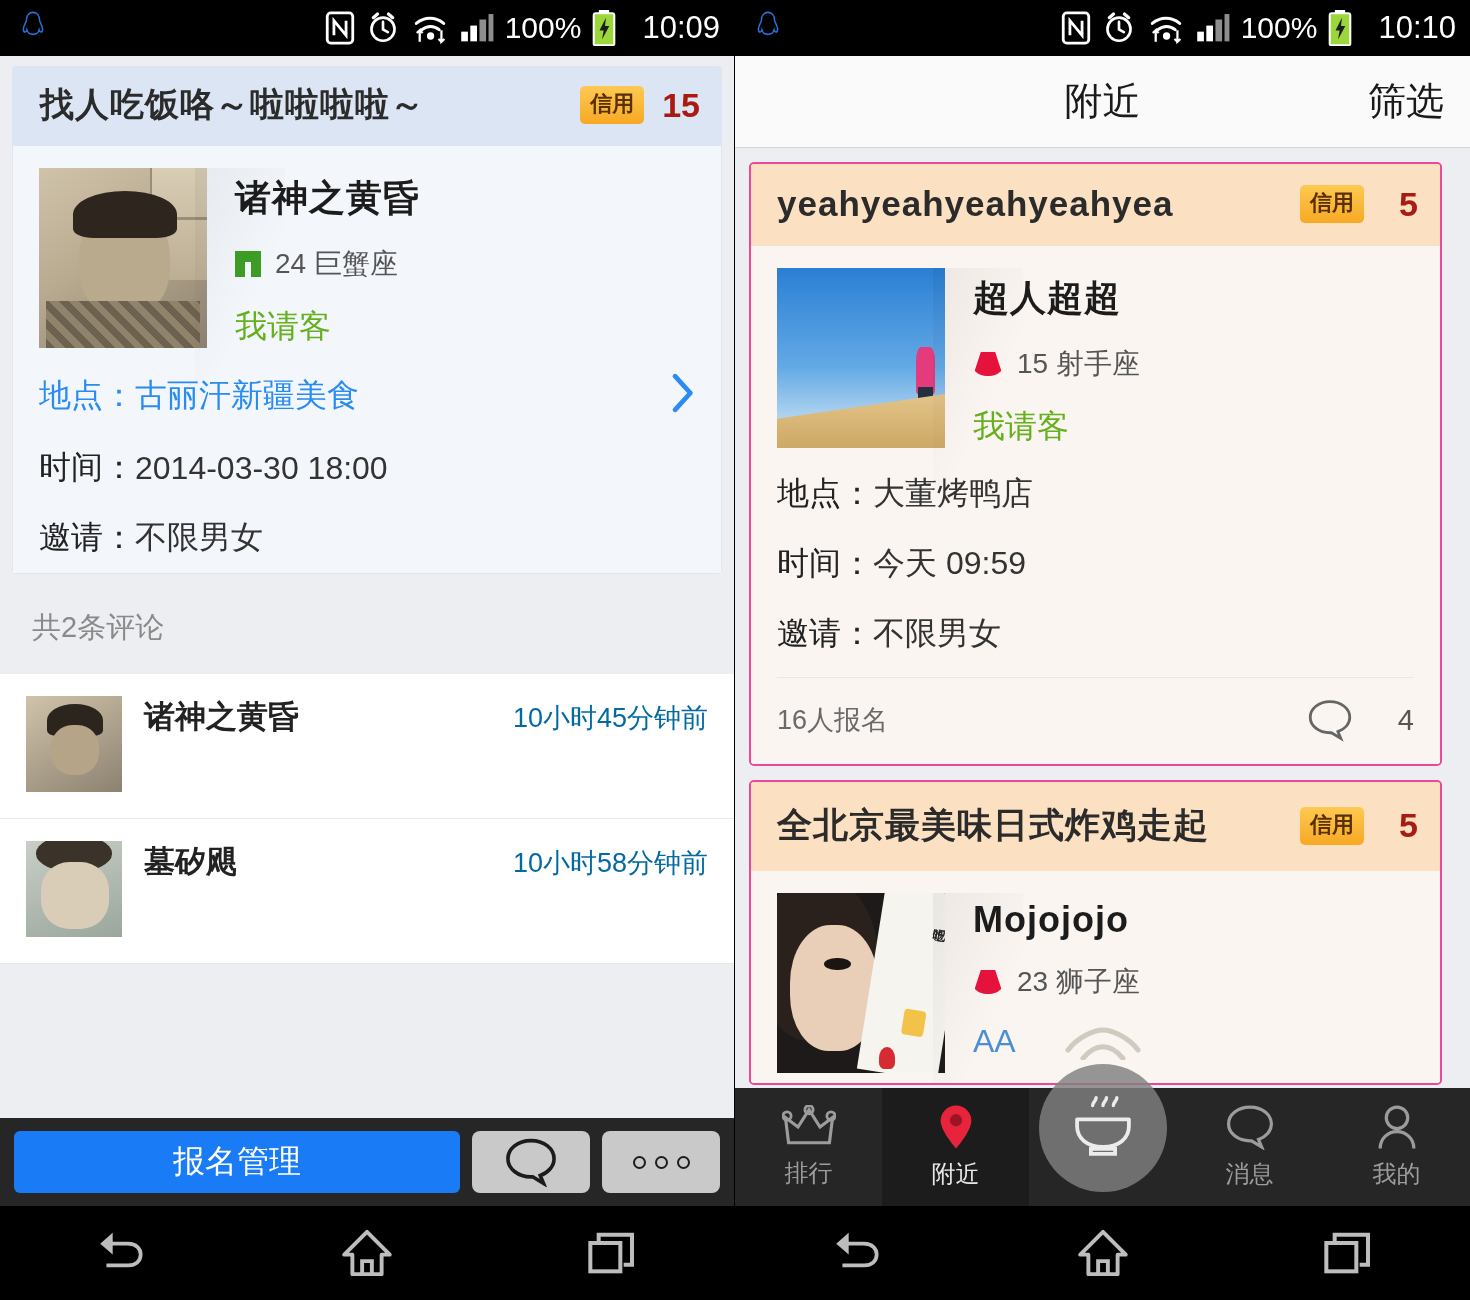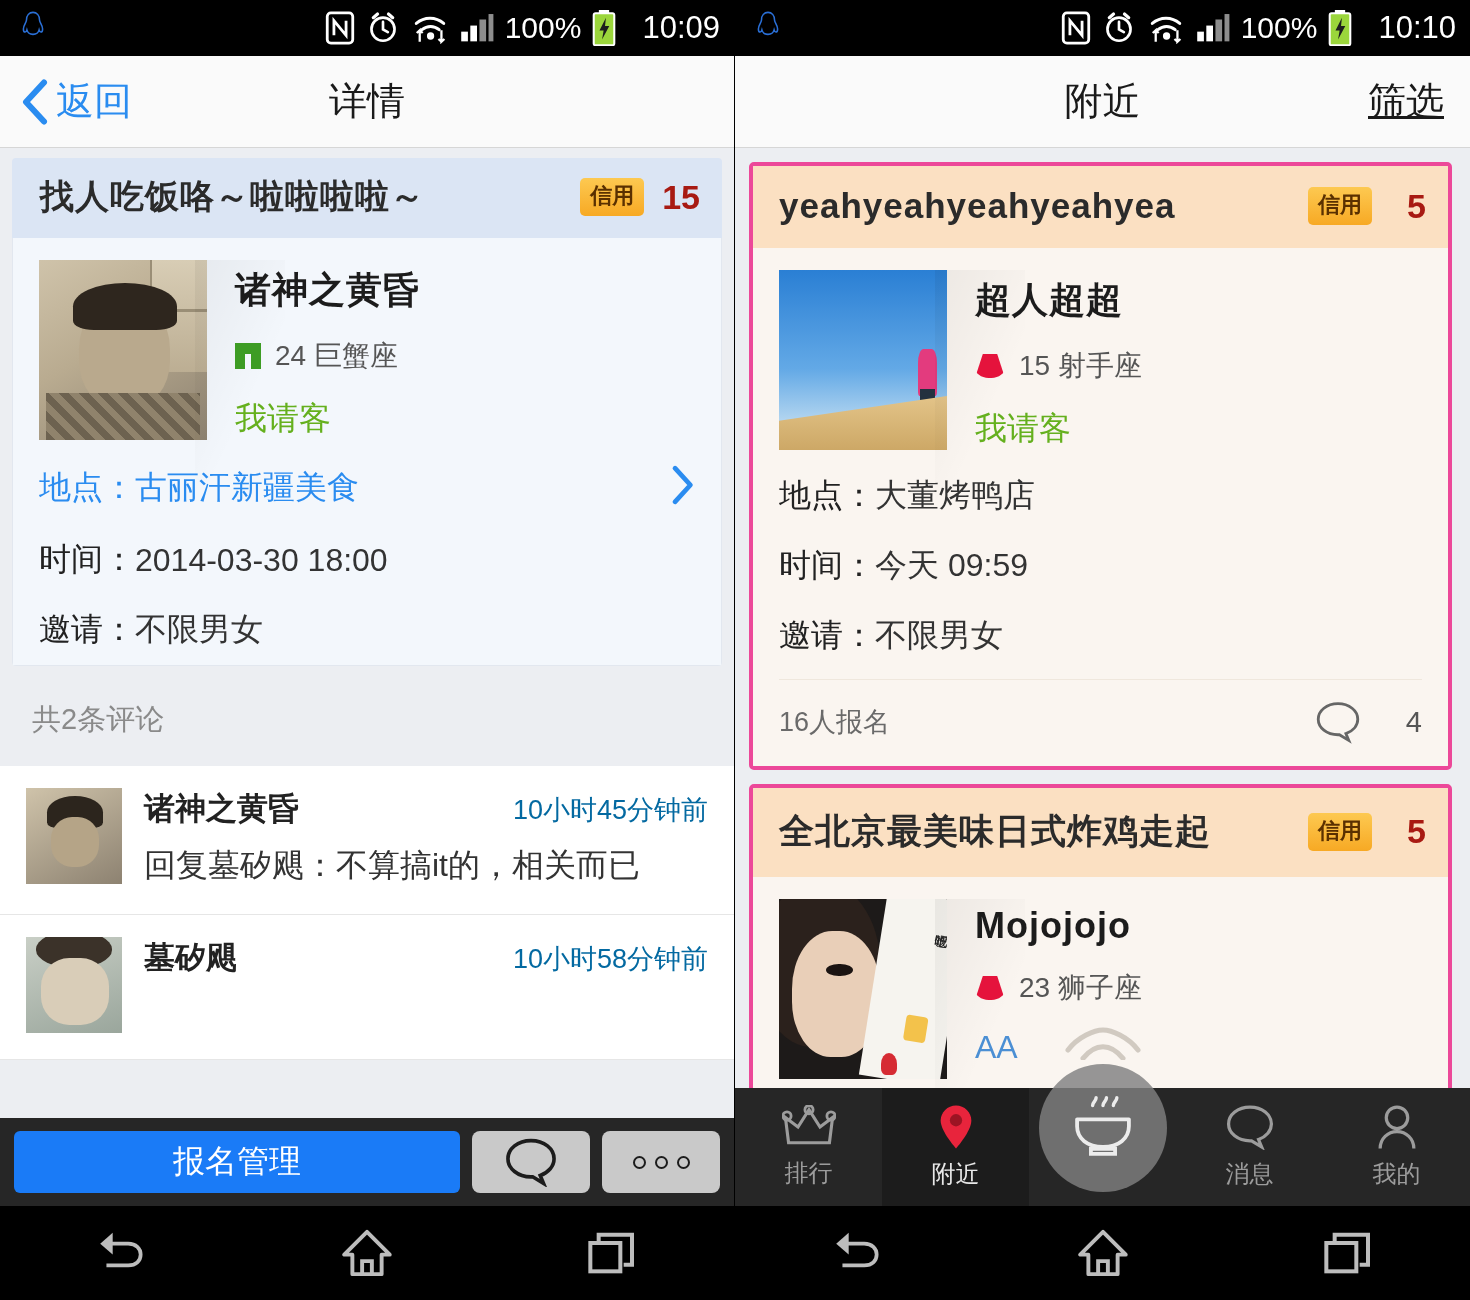--- a/index.html
+++ b/index.html
@@ -28,21 +28,21 @@
   .navbar {
     height:92px; background:#fafafa; border-bottom:1px solid #d6d6d6;
     display:flex; align-items:center; position:relative; flex:0 0 92px;
   }
   .nav-back { display:flex; align-items:center; padding-left:20px; color:#2a8cf0; }
   .nav-back-txt { font-size:38px; color:#2a8cf0; margin-left:6px; }
   .nav-title {
     position:absolute; left:0; right:0; text-align:center;
     font-size:38px; color:#1a1a1a; pointer-events:none;
   }
-  .nav-right { margin-left:auto; padding-right:26px; font-size:38px; color:#1a1a1a;text-decoration:underline; }
+  .nav-right { margin-left:auto; padding-right:26px; font-size:38px; color:#1a1a1a; }
 
   
   .content-l { flex:1; background:#eceef2; overflow:hidden; position:relative; }
 
   .card-l { margin:10px 12px 0 12px; border-radius:4px; overflow:hidden; }
   .card-l-head {
     background:#dbe5f4; padding:16px 22px 18px 28px;
     display:flex; align-items:center;
   }
   .card-l-title { font-size:34px; font-weight:bold; color:#2b2b2b; flex:1; letter-spacing:1px;}
@@ -133,22 +133,22 @@
   }
   .btn-sq {
     width:118px; height:62px; background:#c9c9c9; border-radius:8px;
     display:flex; align-items:center; justify-content:center;
   }
   .dots { display:flex; gap:9px; }
   .dots span { width:13px;height:13px;border-radius:50%;border:2.5px solid #1c1c1c; }
 
   
   .content-r { flex:1; background:#eceef2; overflow:hidden; position:relative; }
-  .card-r { margin:14px 18px 0 14px; border-radius:5px; overflow:hidden;
-            border:4px solid #ec4899; }
+  .card-r { margin:14px 28px 0 14px; border-radius:5px; overflow:hidden;
+            border:2px solid #ec4899; }
   .card-r-head { background:#fbe0c2; padding:20px 22px 22px 26px; display:flex; align-items:center; }
   .card-r-title { font-size:35px; font-weight:bold; color:#2b2b2b; flex:1; letter-spacing:1px;}
   .card-r-body { background:#faf5f0; padding:22px 26px 0 26px; position:relative;}
   .avatar-r { width:168px; height:180px; flex:0 0 168px; margin-right:28px; position:relative; overflow:hidden;}
   .av-sky { position:absolute; inset:0; background:linear-gradient(180deg,#2a7fd4 0%,#63a9e6 55%,#b6d7f0 85%); }
   .av-sand { position:absolute; left:0; right:0; bottom:0; height:30%;
     background:linear-gradient(180deg,#e3c489,#cda866);
     clip-path:polygon(0 46%,100% 0,100% 100%,0 100%); }
   .av-person { position:absolute; right:6%; top:44%; width:11%; height:26%;
     background:#e33b7e; border-radius:30% 30% 10% 10%; }
@@ -229,29 +229,20 @@
         <span class="sb-pct">100%</span>
         <svg width="24" height="36" viewBox="0 0 18 28">
           <rect x="5" y="0" width="8" height="2.5" fill="#fff"></rect>
           <rect x="1" y="2.5" width="16" height="25" rx="1.5" fill="#9bd63b" stroke="#fff" stroke-width="1.6"></rect>
           <path d="M10.5 6 5.5 16h3.2l-1.2 7 5.6-10.5H9.8z" fill="#1d1d1d"></path>
         </svg>
         <span class="sb-time">10:09</span>
       </div>
     </div>
 
-    <div class="navbar">
-      <div class="nav-back">
-        <svg width="30" height="48" viewBox="0 0 20 32">
-          <path d="M16 3 4 16l12 13" fill="none" stroke="#2a8cf0" stroke-width="4" stroke-linecap="round" stroke-linejoin="round"></path>
-        </svg>
-        <span class="nav-back-txt">返回</span>
-      </div>
-      <div class="nav-title">详情</div>
-    </div>
 
     <div class="content-l">
 
       <div class="card-l">
         <div class="card-l-head">
           <div class="card-l-title">找人吃饭咯～啦啦啦啦～</div>
           <div class="credit-badge">信用</div>
           <div class="credit-num">15</div>
         </div>
 
@@ -304,21 +295,20 @@
       <div class="comments-head">共2条评论</div>
 
       <div class="comment-list">
         <div class="comment">
           <div class="c-avatar c-av1"></div>
           <div class="c-body">
             <div class="c-top">
               <span class="c-name">诸神之黄昏</span>
               <span class="c-time">10小时45分钟前</span>
             </div>
-            <div class="c-text">回复墓矽飓：不算搞it的，相关而已</div>
           </div>
         </div>
         <div class="comment">
           <div class="c-avatar c-av2"></div>
           <div class="c-body">
             <div class="c-top">
               <span class="c-name">墓矽飓</span>
               <span class="c-time">10小时58分钟前</span>
             </div>
           </div>

